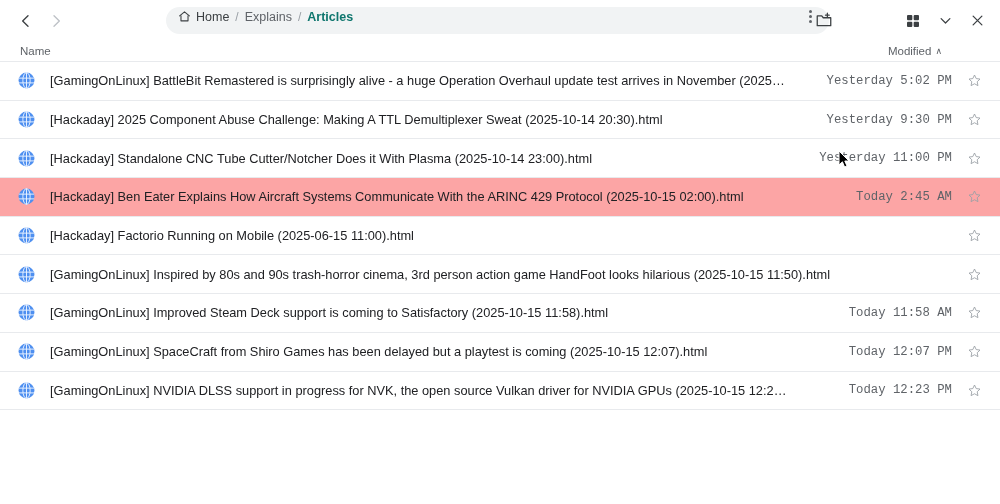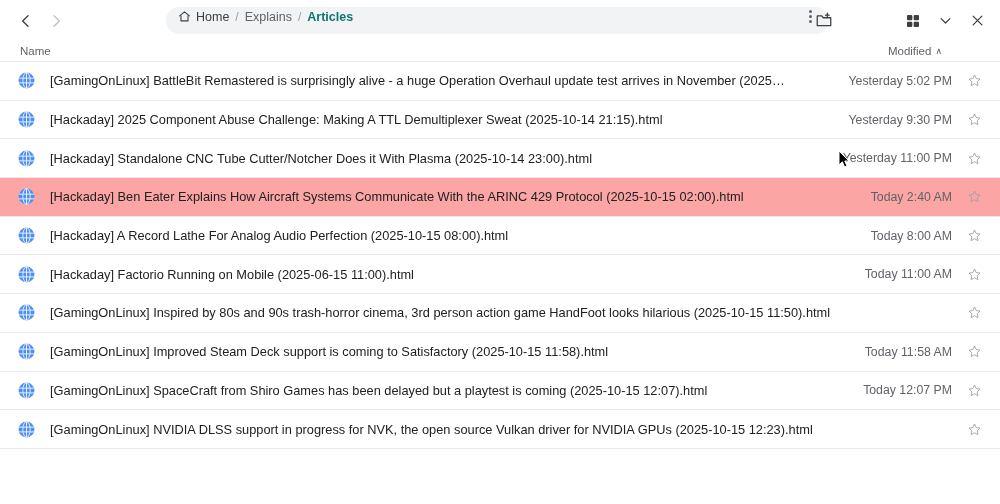--- a/index.html
+++ b/index.html
@@ -144,20 +144,21 @@
     overflow: hidden;
     text-overflow: ellipsis;
   }
   .row .modified {
     width: 175px;
     text-align: right;
     font-size: 12.3px;
     color: #5f6368;
     padding-right: 12px;
     white-space: nowrap;
+    font-family: Liberation Mono, monospace;
   }
   .row .star {
     width: 20px;
     flex: 0 0 20px;
     display: flex;
     align-items: center;
     justify-content: center;
     color: #9aa0a6;
   }
 
@@ -266,21 +267,21 @@
     </div>
     <div class="row">
       <div class="file-icon">
         <svg width="19" height="19" viewBox="0 0 24 24">
           <circle cx="12" cy="12" r="10" fill="#4e8ff0"></circle>
           <ellipse cx="12" cy="12" rx="4.6" ry="10" fill="none" stroke="#eaf2ff" stroke-width="1.2"></ellipse>
           <path d="M2.4 9 H21.6 M2.4 15 H21.6 M12 2 V22" stroke="#eaf2ff" stroke-width="1.2" fill="none"></path>
           <path d="M2 12 a10 10 0 0 1 20 0" fill="none" stroke="#eaf2ff" stroke-width="0"></path>
         </svg>
       </div>
-      <div class="title">[Hackaday]  2025 Component Abuse Challenge: Making A TTL Demultiplexer Sweat (2025-10-14 21:15).html</div>
+      <div class="title">[Hackaday]  2025 Component Abuse Challenge: Making A TTL Demultiplexer Sweat (2025-10-14 20:30).html</div>
       <div class="modified">Yesterday 9:30 PM</div>
       <div class="star">
         <svg width="15" height="15" viewBox="0 0 24 24">
           <path d="M12 3.2 l2.7 5.7 6.1 .8 -4.5 4.3 1.2 6.2 -5.5 -3 -5.5 3 1.2 -6.2 -4.5 -4.3 6.1 -.8 z" fill="none" stroke="#9aa0a6" stroke-width="1.4" stroke-linejoin="round"></path>
         </svg>
       </div>
     </div>
     <div class="row">
       <div class="file-icon">
         <svg width="19" height="19" viewBox="0 0 24 24">
@@ -301,55 +302,37 @@
     <div class="row hover">
       <div class="file-icon">
         <svg width="19" height="19" viewBox="0 0 24 24">
           <circle cx="12" cy="12" r="10" fill="#4e8ff0"></circle>
           <ellipse cx="12" cy="12" rx="4.6" ry="10" fill="none" stroke="#eaf2ff" stroke-width="1.2"></ellipse>
           <path d="M2.4 9 H21.6 M2.4 15 H21.6 M12 2 V22" stroke="#eaf2ff" stroke-width="1.2" fill="none"></path>
           <path d="M2 12 a10 10 0 0 1 20 0" fill="none" stroke="#eaf2ff" stroke-width="0"></path>
         </svg>
       </div>
       <div class="title">[Hackaday]  Ben Eater Explains How Aircraft Systems Communicate With the ARINC 429 Protocol (2025-10-15 02:00).html</div>
-      <div class="modified">Today 2:40 AM</div>
-      <div class="star">
-        <svg width="15" height="15" viewBox="0 0 24 24">
-          <path d="M12 3.2 l2.7 5.7 6.1 .8 -4.5 4.3 1.2 6.2 -5.5 -3 -5.5 3 1.2 -6.2 -4.5 -4.3 6.1 -.8 z" fill="none" stroke="#9aa0a6" stroke-width="1.4" stroke-linejoin="round"></path>
-        </svg>
-      </div>
-    </div>
-    <div class="row">
-      <div class="file-icon">
-        <svg width="19" height="19" viewBox="0 0 24 24">
-          <circle cx="12" cy="12" r="10" fill="#4e8ff0"></circle>
-          <ellipse cx="12" cy="12" rx="4.6" ry="10" fill="none" stroke="#eaf2ff" stroke-width="1.2"></ellipse>
-          <path d="M2.4 9 H21.6 M2.4 15 H21.6 M12 2 V22" stroke="#eaf2ff" stroke-width="1.2" fill="none"></path>
-          <path d="M2 12 a10 10 0 0 1 20 0" fill="none" stroke="#eaf2ff" stroke-width="0"></path>
-        </svg>
-      </div>
-      <div class="title">[Hackaday]  A Record Lathe For Analog Audio Perfection (2025-10-15 08:00).html</div>
-      <div class="modified">Today 8:00 AM</div>
+      <div class="modified">Today 2:45 AM</div>
       <div class="star">
         <svg width="15" height="15" viewBox="0 0 24 24">
           <path d="M12 3.2 l2.7 5.7 6.1 .8 -4.5 4.3 1.2 6.2 -5.5 -3 -5.5 3 1.2 -6.2 -4.5 -4.3 6.1 -.8 z" fill="none" stroke="#9aa0a6" stroke-width="1.4" stroke-linejoin="round"></path>
         </svg>
       </div>
     </div>
     <div class="row">
       <div class="file-icon">
         <svg width="19" height="19" viewBox="0 0 24 24">
           <circle cx="12" cy="12" r="10" fill="#4e8ff0"></circle>
           <ellipse cx="12" cy="12" rx="4.6" ry="10" fill="none" stroke="#eaf2ff" stroke-width="1.2"></ellipse>
           <path d="M2.4 9 H21.6 M2.4 15 H21.6 M12 2 V22" stroke="#eaf2ff" stroke-width="1.2" fill="none"></path>
           <path d="M2 12 a10 10 0 0 1 20 0" fill="none" stroke="#eaf2ff" stroke-width="0"></path>
         </svg>
       </div>
       <div class="title">[Hackaday]  Factorio Running on Mobile (2025-06-15 11:00).html</div>
-      <div class="modified">Today 11:00 AM</div>
       <div class="star">
         <svg width="15" height="15" viewBox="0 0 24 24">
           <path d="M12 3.2 l2.7 5.7 6.1 .8 -4.5 4.3 1.2 6.2 -5.5 -3 -5.5 3 1.2 -6.2 -4.5 -4.3 6.1 -.8 z" fill="none" stroke="#9aa0a6" stroke-width="1.4" stroke-linejoin="round"></path>
         </svg>
       </div>
     </div>
     <div class="row">
       <div class="file-icon">
         <svg width="19" height="19" viewBox="0 0 24 24">
           <circle cx="12" cy="12" r="10" fill="#4e8ff0"></circle>
@@ -402,20 +385,21 @@
     <div class="row">
       <div class="file-icon">
         <svg width="19" height="19" viewBox="0 0 24 24">
           <circle cx="12" cy="12" r="10" fill="#4e8ff0"></circle>
           <ellipse cx="12" cy="12" rx="4.6" ry="10" fill="none" stroke="#eaf2ff" stroke-width="1.2"></ellipse>
           <path d="M2.4 9 H21.6 M2.4 15 H21.6 M12 2 V22" stroke="#eaf2ff" stroke-width="1.2" fill="none"></path>
           <path d="M2 12 a10 10 0 0 1 20 0" fill="none" stroke="#eaf2ff" stroke-width="0"></path>
         </svg>
       </div>
       <div class="title">[GamingOnLinux]  NVIDIA DLSS support in progress for NVK, the open source Vulkan driver for NVIDIA GPUs (2025-10-15 12:23).html</div>
+      <div class="modified">Today 12:23 PM</div>
       <div class="star">
         <svg width="15" height="15" viewBox="0 0 24 24">
           <path d="M12 3.2 l2.7 5.7 6.1 .8 -4.5 4.3 1.2 6.2 -5.5 -3 -5.5 3 1.2 -6.2 -4.5 -4.3 6.1 -.8 z" fill="none" stroke="#9aa0a6" stroke-width="1.4" stroke-linejoin="round"></path>
         </svg>
       </div>
     </div>
   </div>
 
 <svg class="cursor" viewBox="0 0 12 19">
   <path d="M1 1 L1 15 L4.4 11.8 L6.6 17 L9 16 L6.8 11 L11 11 Z" fill="#000000" stroke="#ffffff" stroke-width="1"></path>

